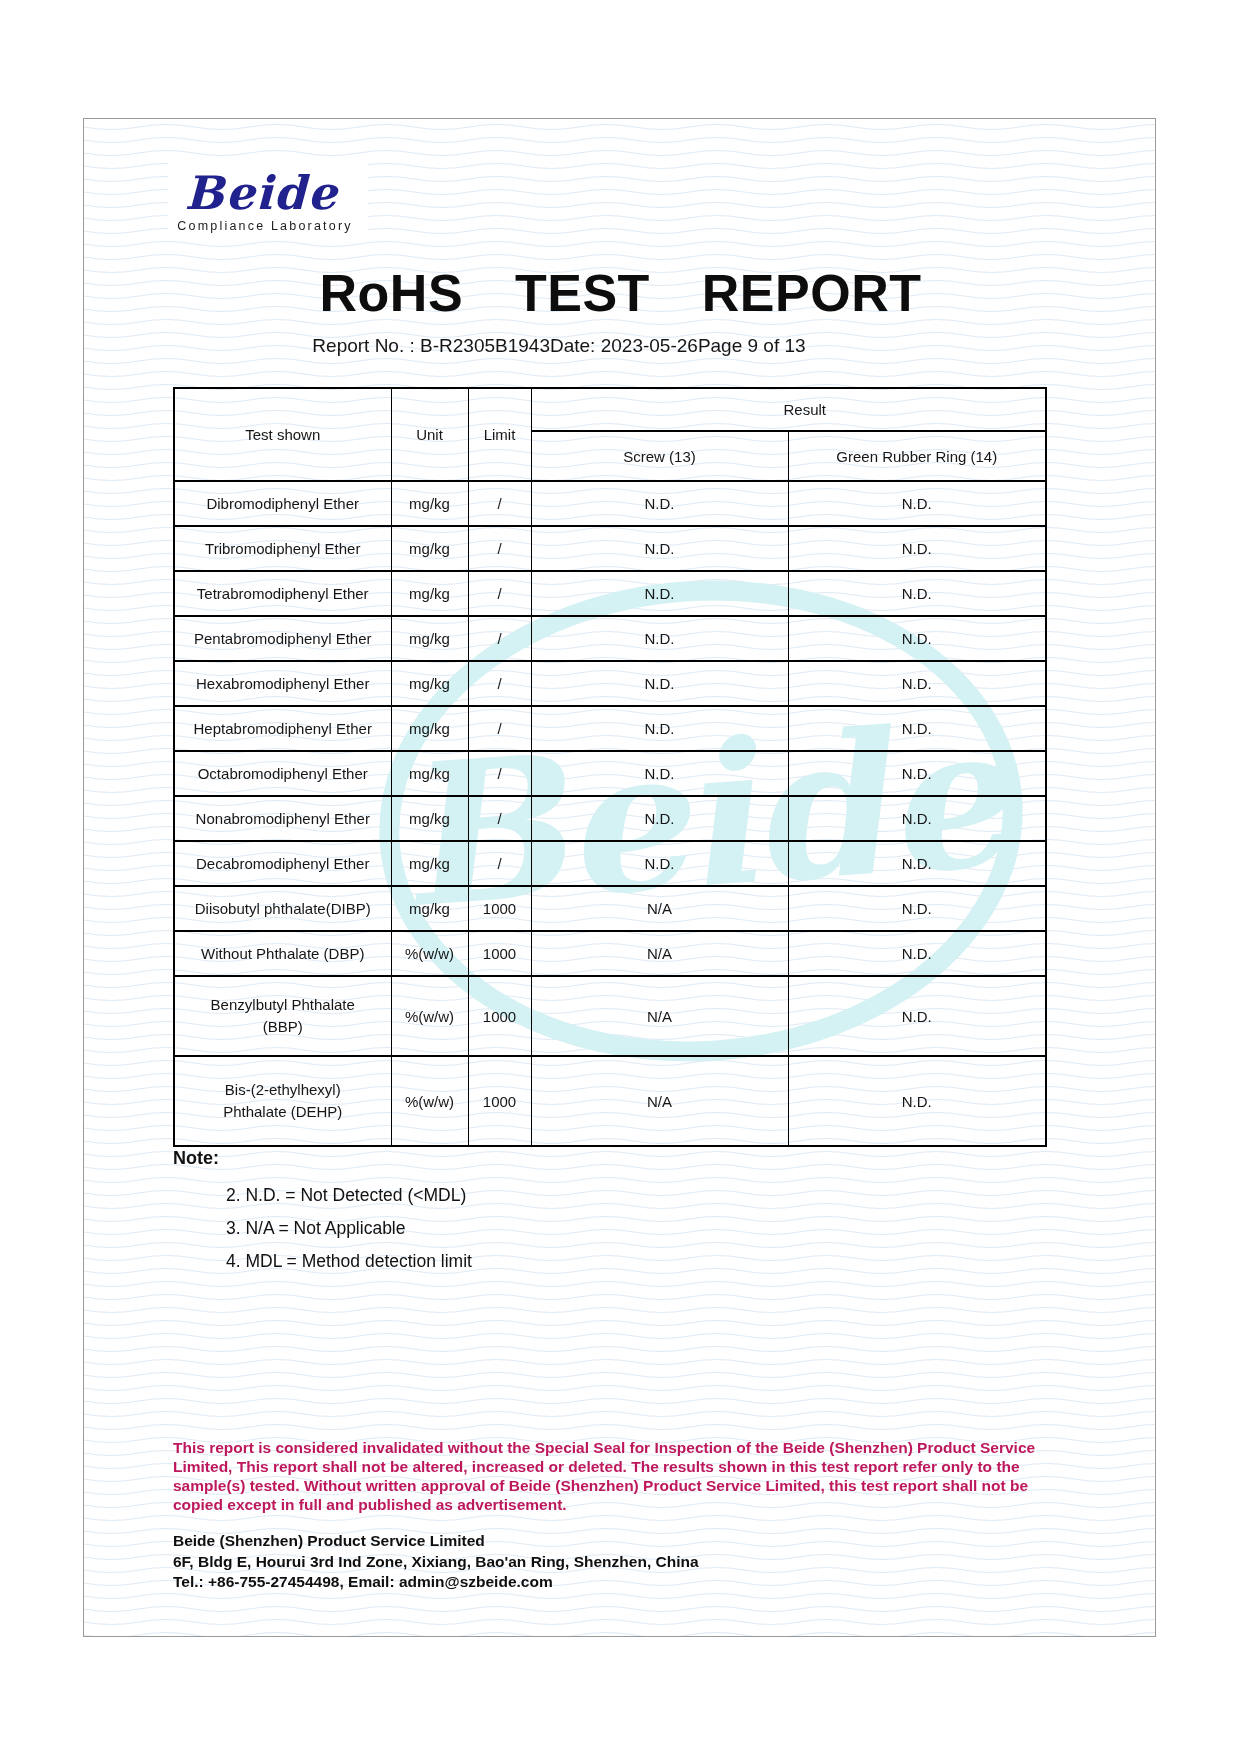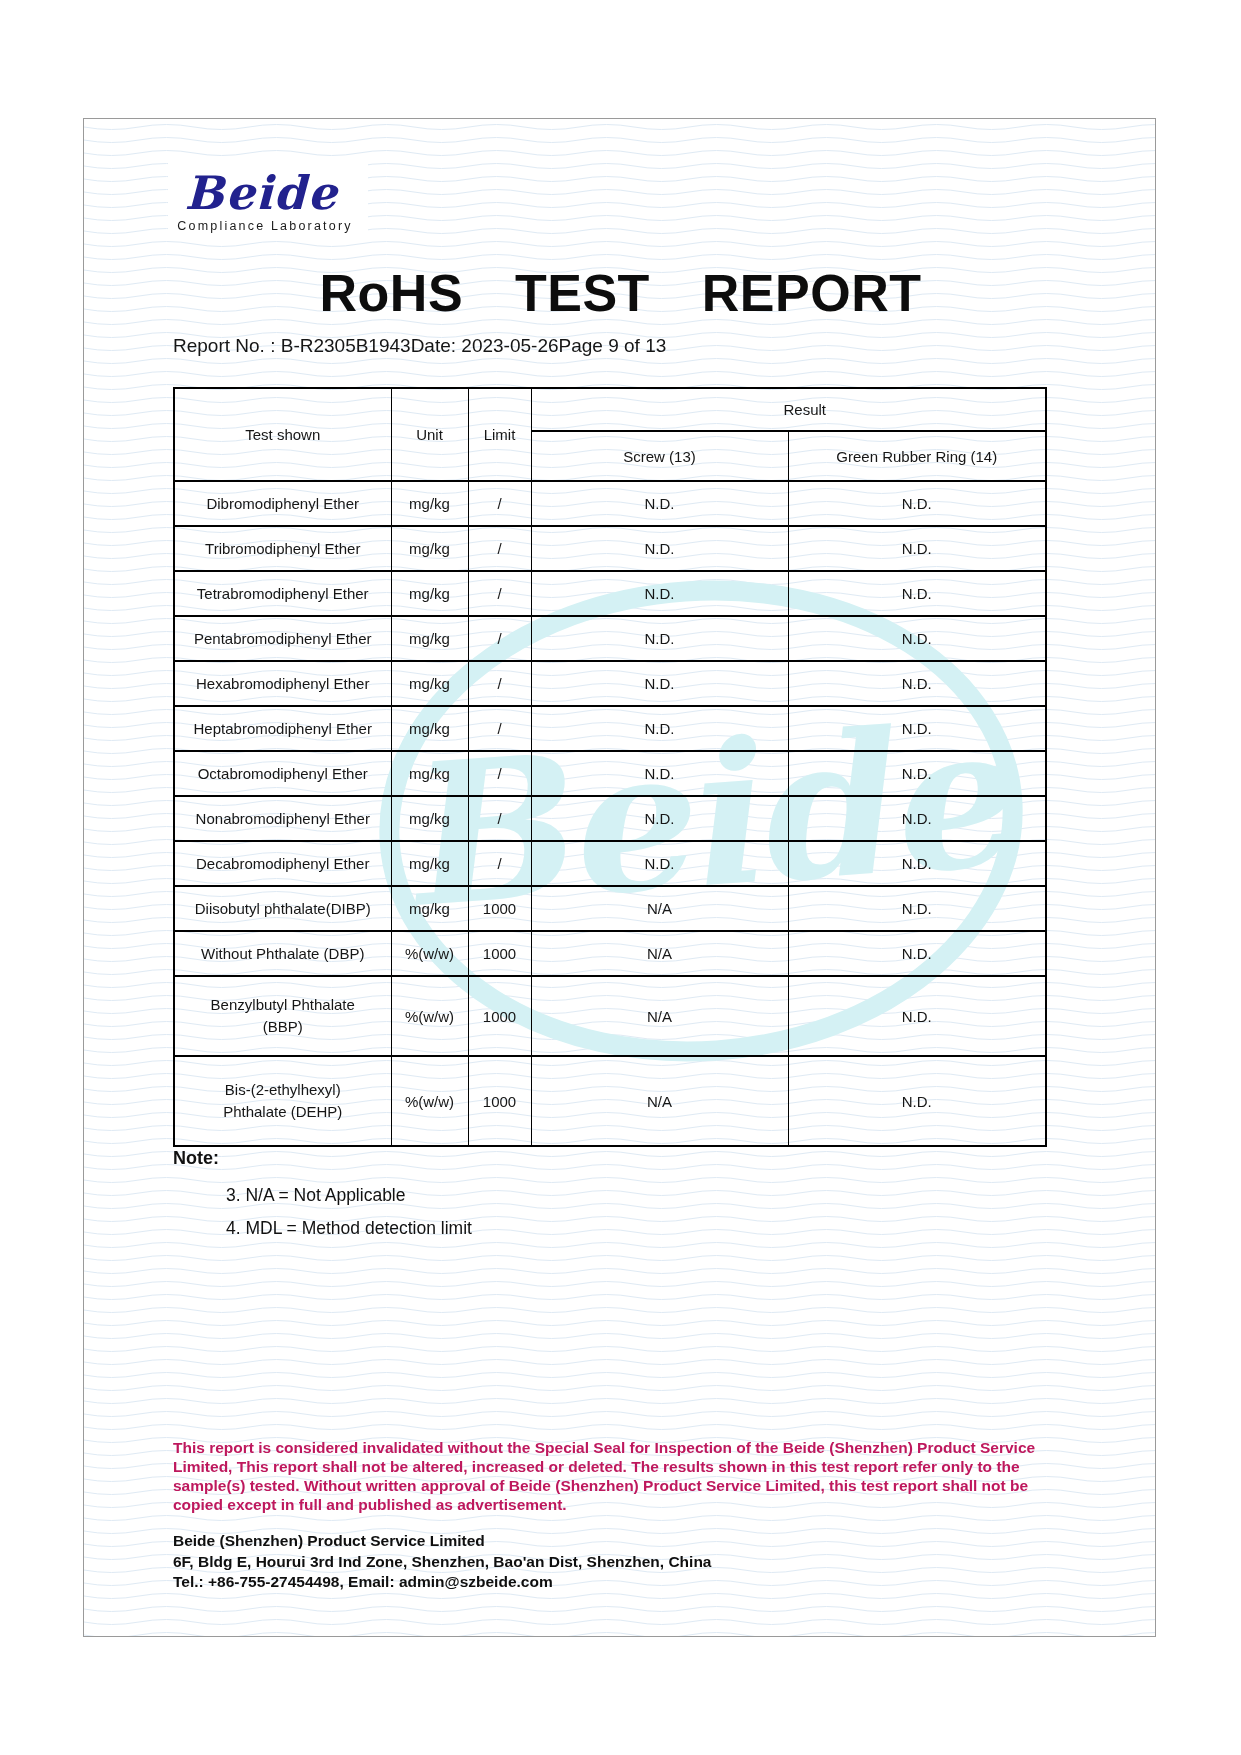--- a/index.html
+++ b/index.html
@@ -24,21 +24,21 @@
   }
 
   .title {
     position:absolute; left:0; top:150px; width:1073px; text-align:center;
     font-size:52px; line-height:48px; font-weight:bold; color:#0d0d0d;
     white-space:pre; word-spacing:11px; letter-spacing:0.5px;
   }
 
   .meta {
     position:absolute; left:89px; top:216px; width:772px;
-    display:flex; justify-content:flex-start;
+    display:flex; justify-content:center;
     font-size:19px; color:#161616;
   }
 
   table.results {
     position:absolute; left:89px; top:268px; width:872px;
     border-collapse:collapse; table-layout:fixed;
     border:2px solid #000;
   }
   table.results th, table.results td {
     border:1px solid #000; border-top:2px solid #000; border-bottom:2px solid #000;
@@ -327,26 +327,27 @@
           <td>N/A</td>
           <td>N.D.</td>
         </tr>
       </tbody>
   </table>
 
   <div class="note">
     <div class="note-label">Note:</div>
     <div>
 
+        <div class="note-item">2. N.D. = Not Detected (&lt;MDL)</div>
         <div class="note-item">3. N/A = Not Applicable</div>
         <div class="note-item">4. MDL = Method detection limit</div>
       </div>
   </div>
 
   <p class="disclaimer">This report is considered invalidated without the Special Seal for Inspection of the Beide (Shenzhen) Product Service Limited, This report shall not be altered, increased or deleted. The results shown in this test report refer only to the sample(s) tested. Without written approval of Beide (Shenzhen) Product Service Limited, this test report shall not be copied except in full and published as advertisement.</p>
 
   <div class="footer">
     <div>Beide (Shenzhen) Product Service Limited</div>
-    <div>6F, Bldg E, Hourui 3rd Ind Zone, Shenzhen, Bao'an Dist, Shenzhen, China</div>
+    <div>6F, Bldg E, Hourui 3rd Ind Zone, Xixiang, Bao'an Ring, Shenzhen, China</div>
     <div>Tel.: +86-755-27454498, Email: admin@szbeide.com</div>
   </div>
 
 </div>
 
 </body></html>

